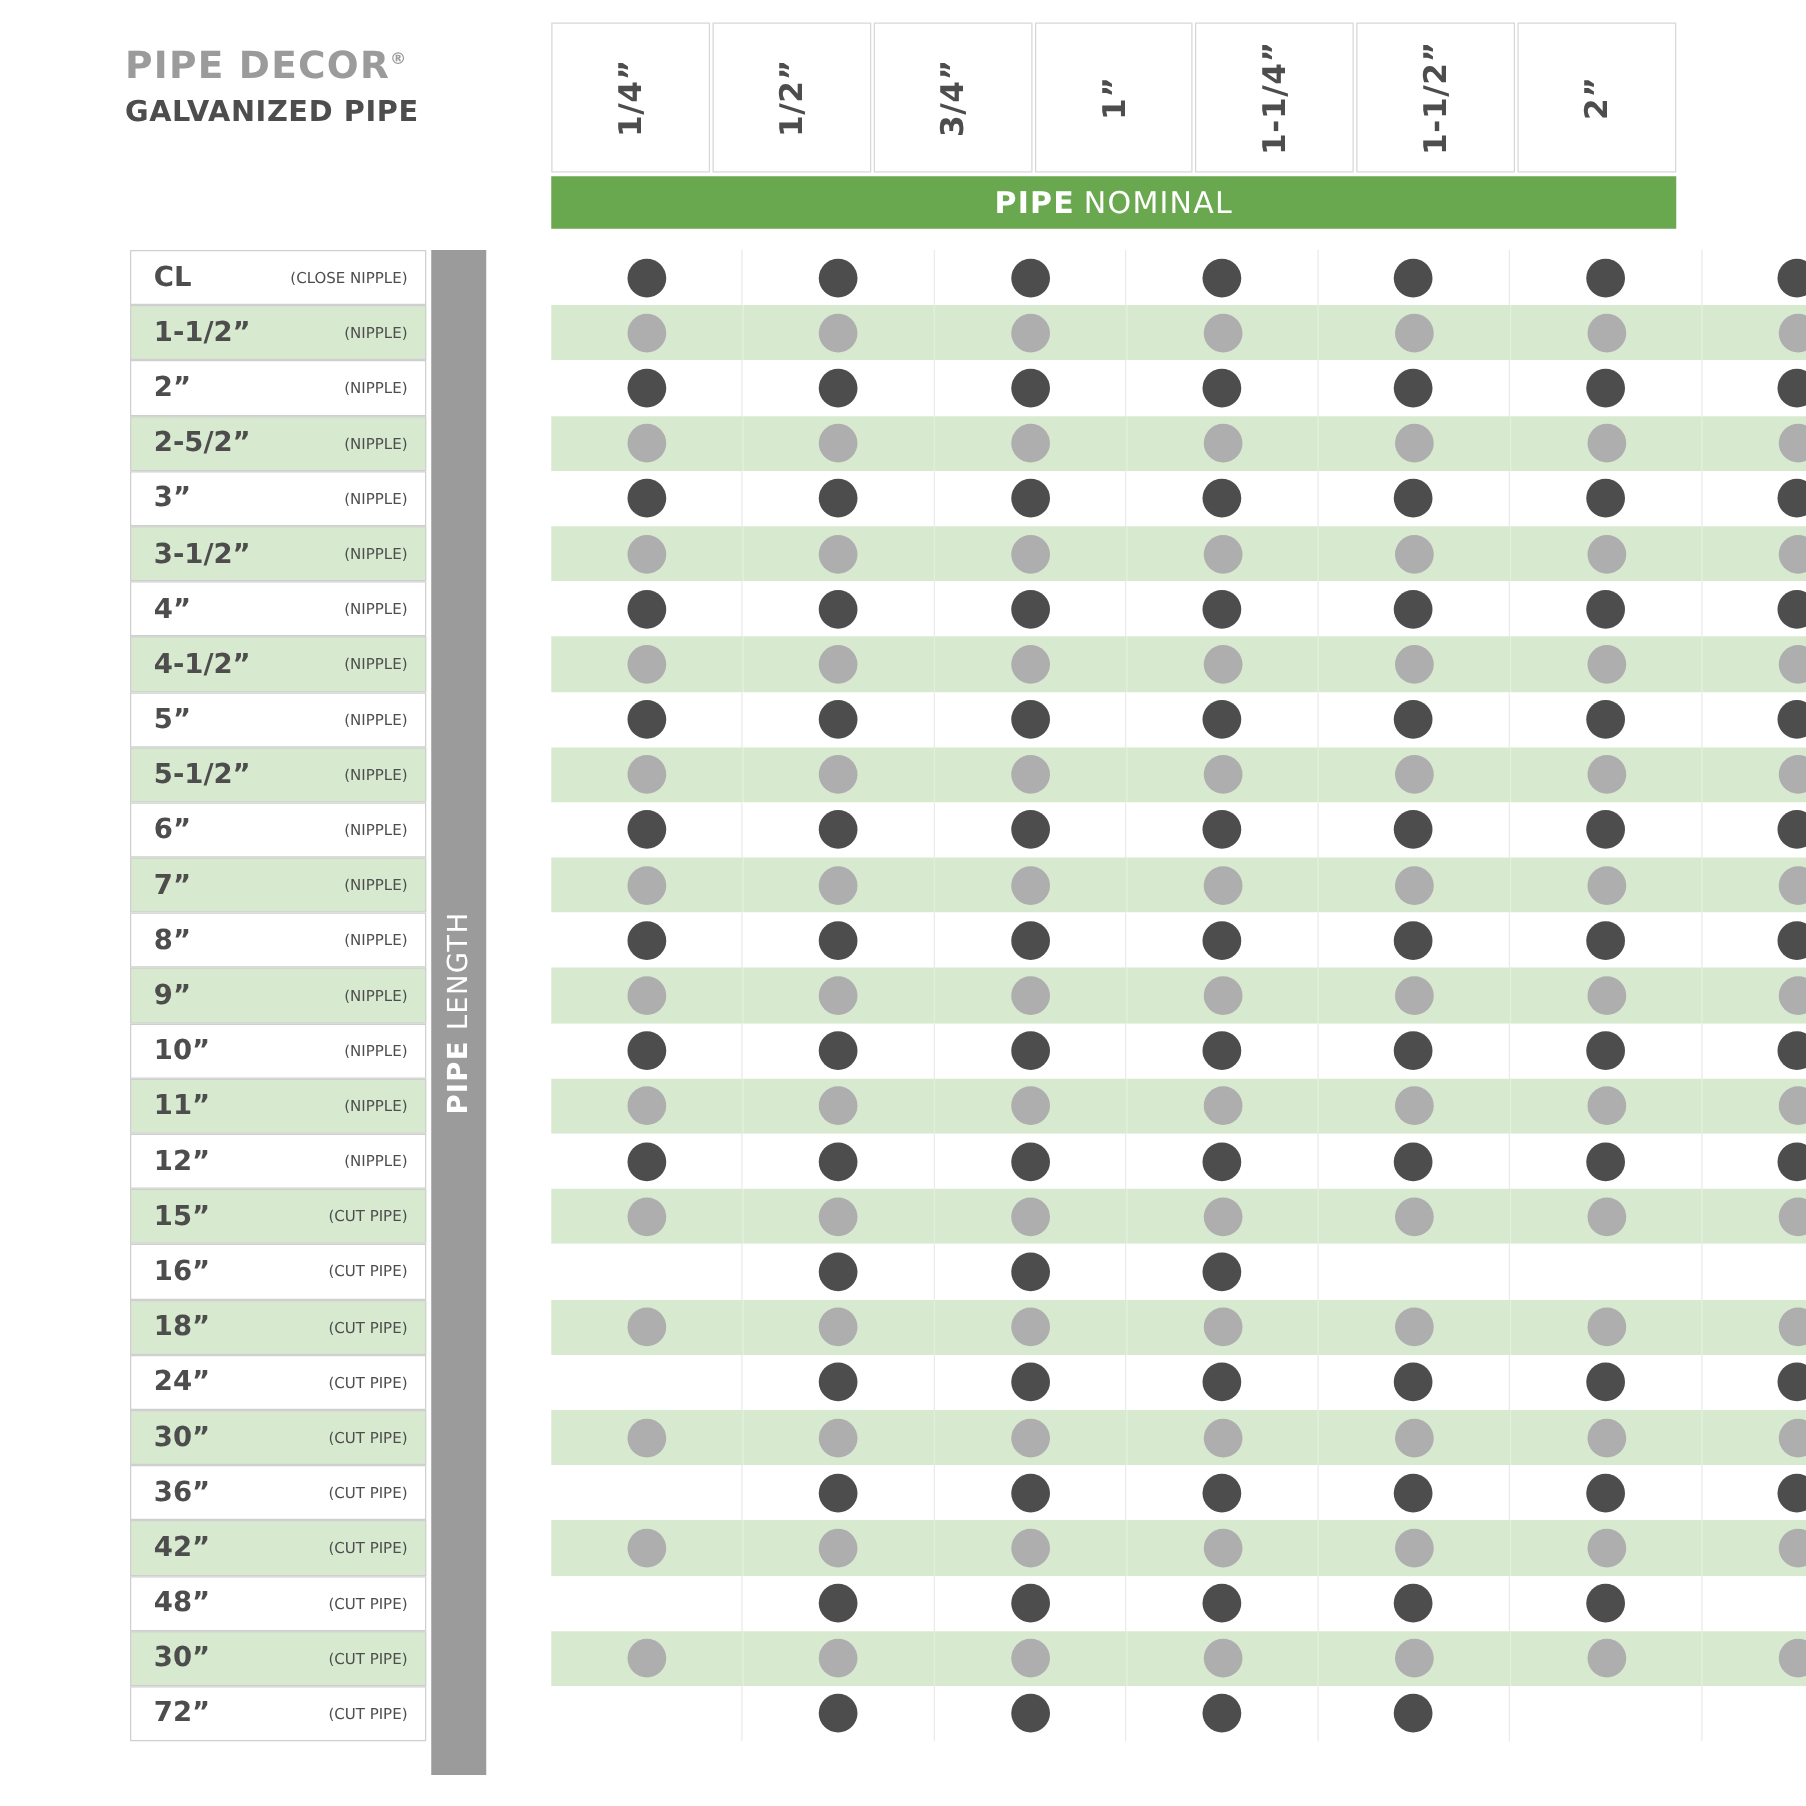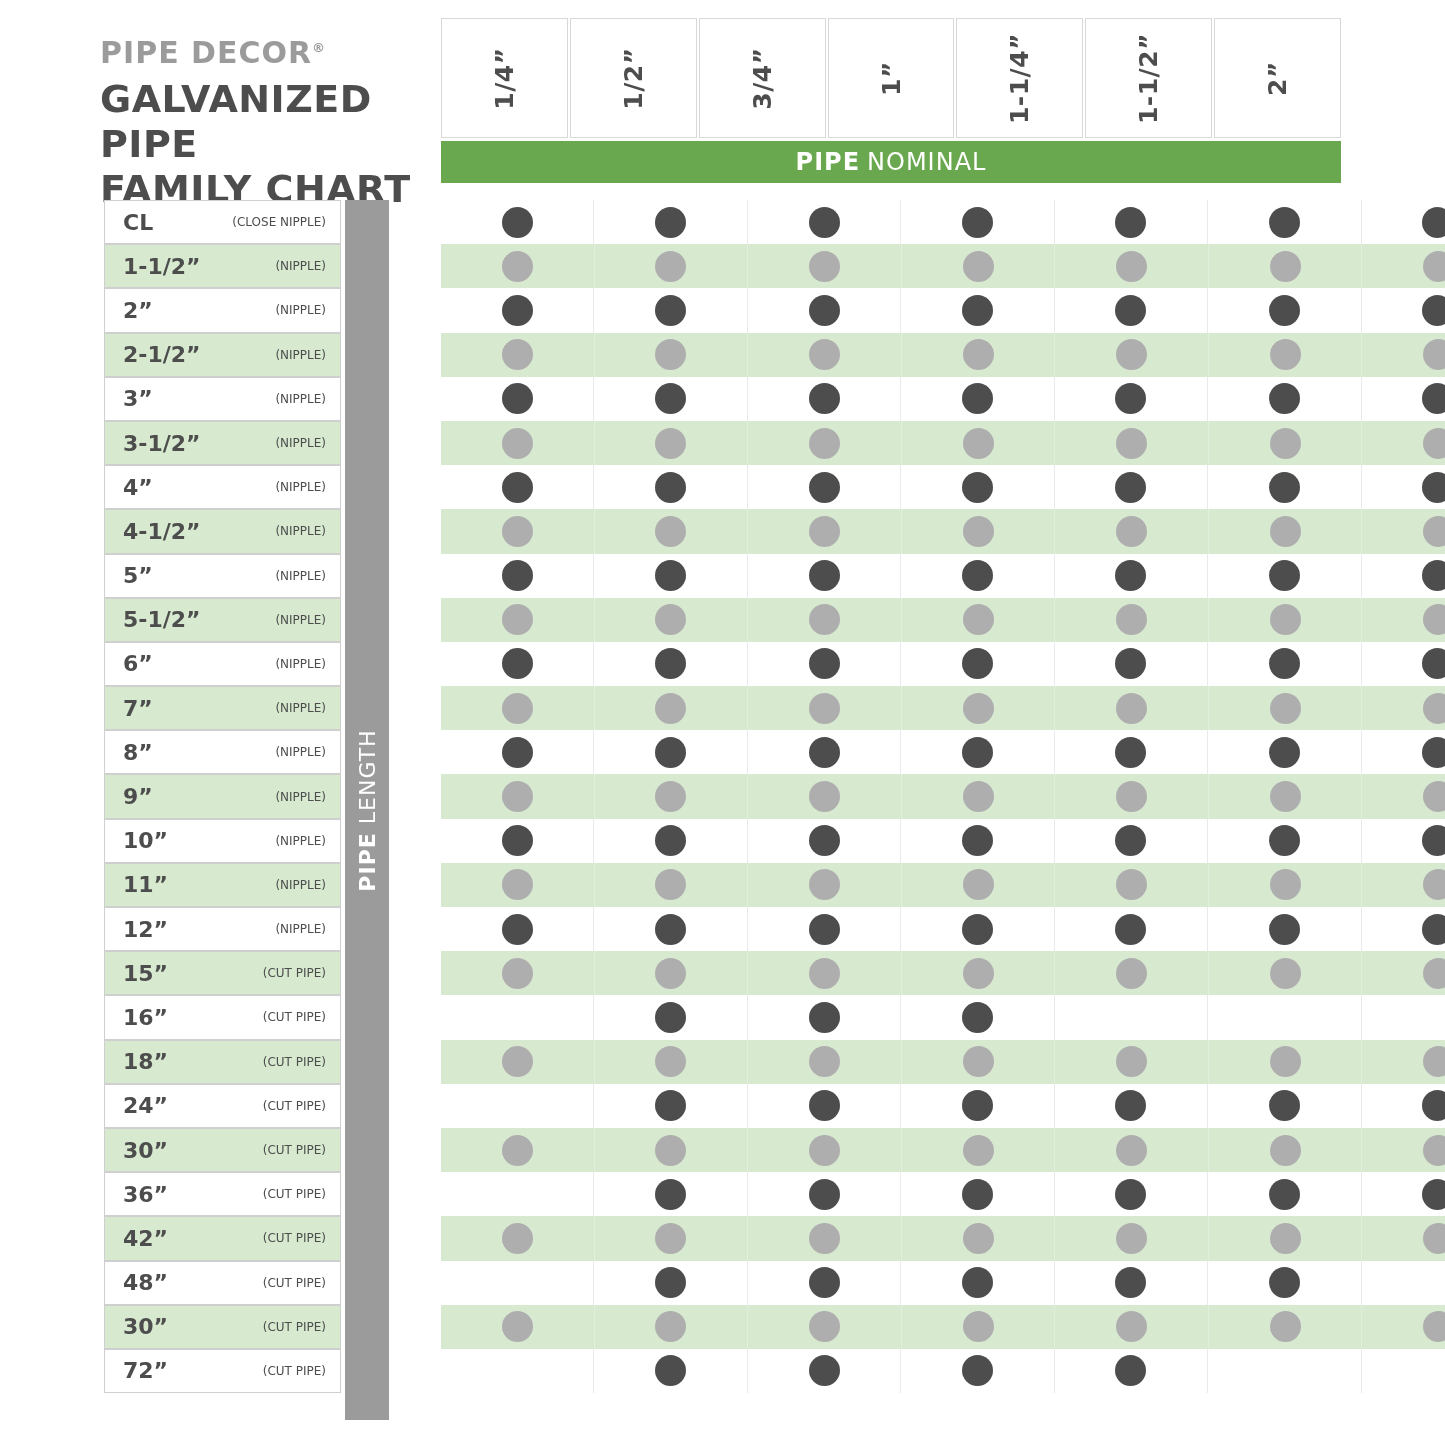--- a/index.html
+++ b/index.html
@@ -34,21 +34,21 @@
     white-space: nowrap;
   }
   #brand-logo .reg {
     font-size: 13px;
     vertical-align: super;
   }
   #chart-title {
     margin-top: 9px;
     font-family: "DejaVu Sans", sans-serif;
     font-weight: bold;
-    font-size: 38px;
+    font-size: 23px;
     letter-spacing: 0.5px;
     line-height: 1.18;
     color: #4d4d4d;
   }
 
   
   #col-header-row {
     position: absolute;
     left: 441px;
     top: 18px;
@@ -180,21 +180,20 @@
 </style>
 </head>
 <body>
 
 <div id="header-block">
   <div id="brand-logo">
     <span>PIPE DECOR</span><span class="reg">®</span>
   </div>
   <div id="chart-title">
     <div>GALVANIZED PIPE</div>
-    <div>FAMILY CHART</div>
   </div>
 </div>
 
 <div id="col-header-row">
     <div class="col-head">
       <span>1/4”</span>
     </div>
     <div class="col-head">
       <span>1/2”</span>
     </div>
@@ -313,21 +312,21 @@
         <div class="dot-cell">
           <div class="dot"></div>
         </div>
         <div class="dot-cell">
           <div class="dot"></div>
         </div>
       </div>
     </div>
     <div class="row alt">
       <div class="label-cell">
-        <span class="label-size">2-1/2”</span>
+        <span class="label-size">2-5/2”</span>
         <span class="label-kind">(NIPPLE)</span>
       </div>
       <div class="spacer-cell"></div>
       <div class="dots-area">
         <div class="dot-cell">
           <div class="dot"></div>
         </div>
         <div class="dot-cell">
           <div class="dot"></div>
         </div>

